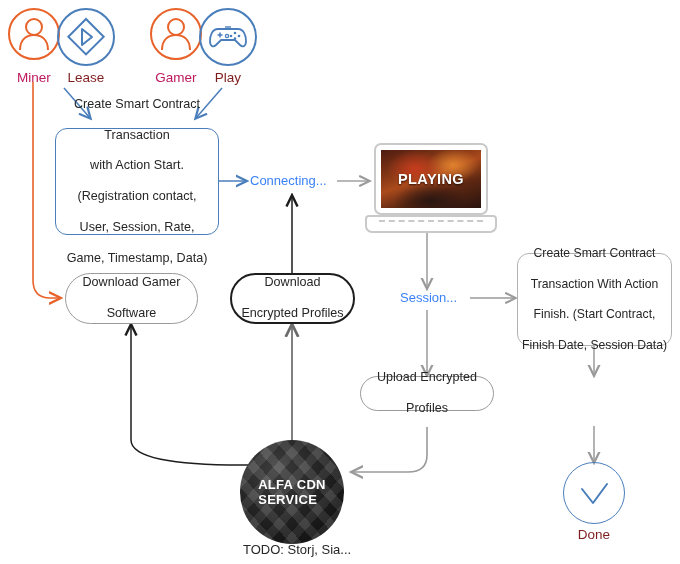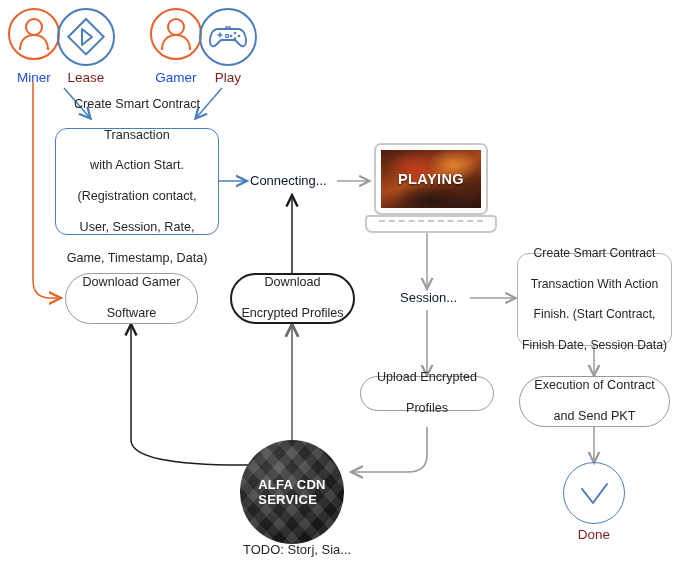--- a/index.html
+++ b/index.html
@@ -13,36 +13,36 @@
 
   
   .actor-circle{
     position:absolute;border-radius:50%;box-sizing:border-box;background:transparent;
   }
   .actor-orange{border:2px solid #E8622A;}
   .actor-blue{border:2px solid #4A7EBB;}
   .actor-label{
     position:absolute;text-align:center;font-size:13.5px;line-height:16px;white-space:nowrap;
   }
-  .lbl-orange{color:#1d4ed8;}
+  .lbl-orange{color:#be185d;}
   .lbl-blue{color:#7f1d1d;}
 
   
   .rbox{
     position:absolute;box-sizing:border-box;display:flex;align-items:center;justify-content:center;
     text-align:center;background:#ffffff;
   }
   .rbox span{display:block;width:100%;}
   .box-blue{border:1.6px solid #4A7EBB;border-radius:12px;font-size:12.6px;line-height:15.4px;}
   .box-gray{border:1.1px solid #9a9a9a;border-radius:26px;font-size:12.6px;line-height:15.6px;}
   .box-dark{border:2.1px solid #1d1d1d;border-radius:26px;font-size:12.6px;line-height:15.6px;}
   .box-gray-soft{border:1.1px solid #b2b2b2;border-radius:12px;font-size:12.2px;line-height:15.2px;}
 
   
-  .flow-label{position:absolute;font-size:13px;line-height:16px;color:#0f172a;white-space:nowrap;}
+  .flow-label{position:absolute;font-size:13px;line-height:16px;color:#3b82f6;white-space:nowrap;}
 
   
   .laptop{position:absolute;}
   .laptop-lid{
     position:absolute;left:0;top:0;width:114px;height:72px;box-sizing:border-box;
     border:2px solid #c9c9c9;border-radius:7px;background:#ffffff;padding:5px;
   }
   .laptop-screen{
     width:100%;height:100%;box-sizing:border-box;position:relative;overflow:hidden;
     background:
@@ -210,26 +210,20 @@
 
   <div class="rbox box-gray-soft" style="left:517px;top:253px;width:155px;height:93px;padding:4px;">
     <span>
       <span>Create Smart Contract</span><br>
       <span>Transaction With Action</span><br>
       <span>Finish. (Start Contract,</span><br>
       <span>Finish Date, Session Data)</span>
     </span>
   </div>
 
-  <div class="rbox box-gray" style="left:519px;top:376px;width:151px;height:51px;">
-    <span>
-      <span>Execution of Contract</span><br>
-      <span>and Send PKT</span>
-    </span>
-  </div>
 
   <div class="laptop" style="left:374px;top:143px;width:129px;height:92px;">
     <div class="laptop-lid">
       <div class="laptop-screen">
         <span class="playing-text">PLAYING</span>
       </div>
     </div>
     <div class="laptop-base">
       <div class="laptop-keys"></div>
     </div>

